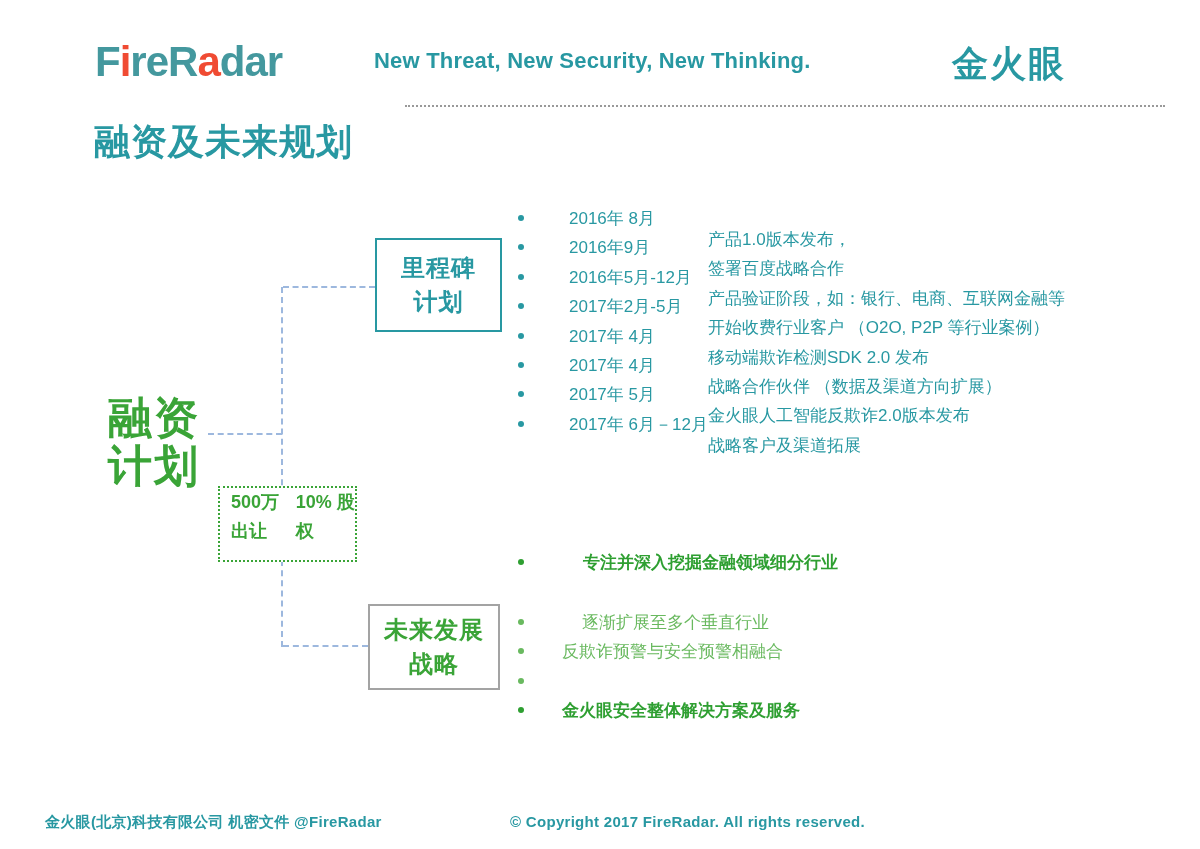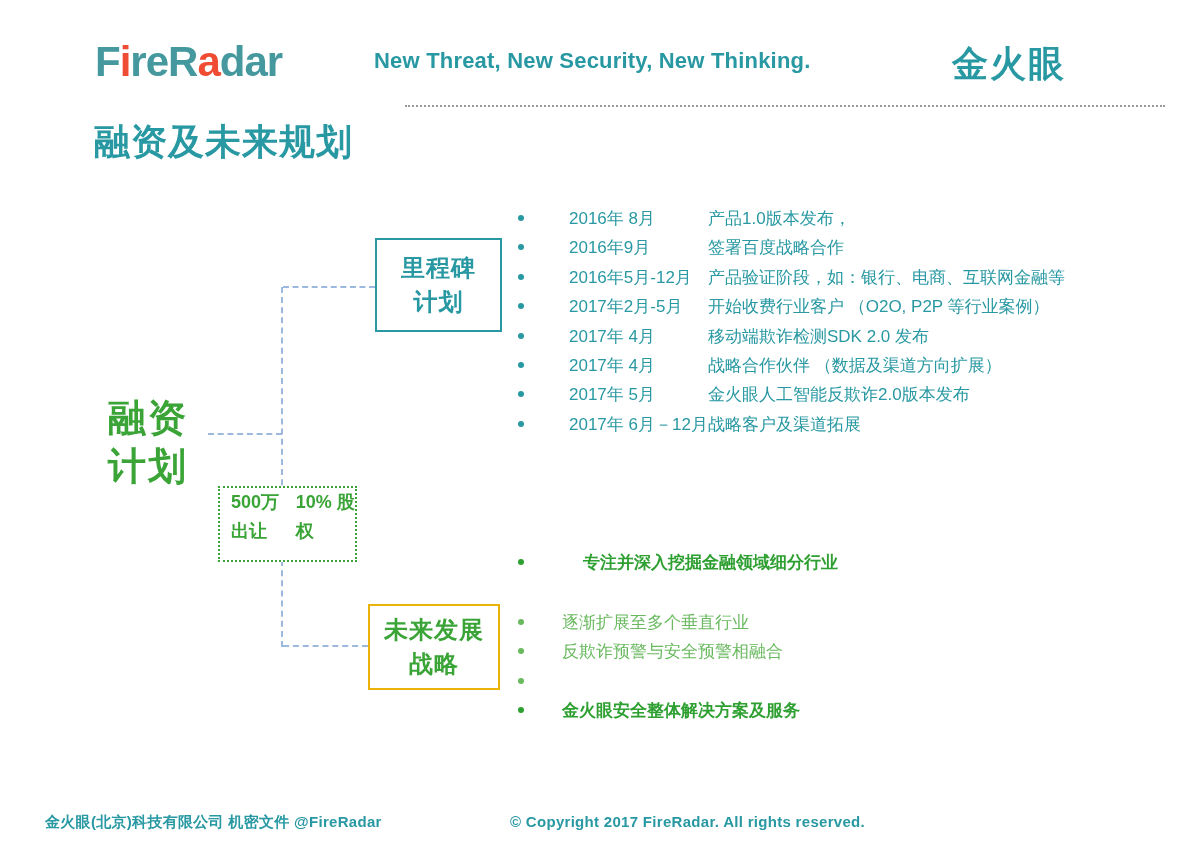--- a/index.html
+++ b/index.html
@@ -12,37 +12,37 @@
   
   .logo{left:95px;top:38px;font-size:42px;font-weight:bold;letter-spacing:-1px;}
   .tagline{left:374px;top:48px;font-size:22px;font-weight:bold;color:#2898A2;letter-spacing:.2px;}
   .brand-cn{left:952px;top:40px;font-size:36px;font-weight:bold;color:#2898A2;letter-spacing:2px;}
   .dotted-rule{left:405px;top:105px;width:760px;height:0;border-top:2px dotted #999999;}
 
   
   .page-title{left:94px;top:118px;font-size:36px;font-weight:600;color:#2898A2;letter-spacing:1px;text-align:right;}
 
   
-  .root-label{left:108px;top:394px;font-size:38px;font-weight:600;color:#3AA437;line-height:48px;letter-spacing:2px;}
+  .root-label{left:108px;top:394px;font-size:44px;font-weight:600;color:#3AA437;line-height:48px;letter-spacing:2px;}
   .line-v{left:281px;top:287px;width:0;height:360px;border-left:2px dashed #9DB8DE;}
   .line-h-root{left:208px;top:433px;width:74px;height:0;border-top:2px dashed #9DB8DE;}
   .line-h-milestone{left:283px;top:286px;width:92px;height:0;border-top:2px dashed #9DB8DE;}
   .line-h-future{left:283px;top:645px;width:85px;height:0;border-top:2px dashed #9DB8DE;}
 
   .node{display:flex;flex-direction:column;align-items:center;justify-content:center;text-align:center;}
   .milestone-box{left:375px;top:238px;width:123px;height:90px;border:2px solid #2898A2;color:#2898A2;font-size:24px;line-height:34px;font-weight:700;letter-spacing:1px;}
-  .future-box{left:368px;top:604px;width:128px;height:82px;border:2px solid #eab308;color:#3AA437;font-size:24px;line-height:34px;font-weight:600;letter-spacing:1px;}
+  .future-box{left:368px;top:604px;width:128px;height:82px;border:2px solid #a3a3a3;color:#3AA437;font-size:24px;line-height:34px;font-weight:600;letter-spacing:1px;}
   .equity-box{left:218px;top:486px;width:124px;height:72px;border:2px dotted #3AA437;background:#ffffff;z-index:2;
     color:#3AA437;font-size:18px;line-height:29px;display:flex;flex-direction:row;justify-content:center;padding-left:11px;font-weight:600;}
 
   
   .m-row{position:absolute;left:518px;display:flex;align-items:flex-start;font-size:17px;color:#2898A2;white-space:nowrap;}
   .m-row .bullet{width:6px;height:6px;border-radius:50%;background:#2898A2;margin-top:8px;flex:none;}
   .m-date{margin-left:45px;width:139px;flex:none;}
-  .m-desc{flex:none;}
+  .m-desc{flex:none;margin-top:21px;}
 
   .s-row{position:absolute;left:518px;display:flex;align-items:flex-start;font-size:17px;color:#69B95F;white-space:nowrap;}
   .s-row .bullet{width:6px;height:6px;border-radius:50%;background:#69B95F;margin-top:8px;flex:none;}
   .s-text{margin-left:38px;}
   .s-row.emph{color:#2E9F31;font-weight:bold;}
   .s-row.emph .bullet{background:#2E9F31;}
 
   
   .footer-left{left:45px;top:813px;font-size:15px;font-weight:600;color:#2898A2;letter-spacing:.3px;}
   .footer-right{left:510px;top:813px;font-size:15px;font-weight:600;color:#2898A2;letter-spacing:.3px;}
@@ -122,21 +122,21 @@
     <span class="bullet"></span>
     <span class="m-date">2017年 6月－12月</span>
     <span class="m-desc">战略客户及渠道拓展</span>
   </div>
   </div>
 <div>
     <div class="s-row emph" style="top: 551px; gap: 21px;">
     <span class="bullet"></span>
     <span class="s-text">专注并深入挖掘金融领域细分行业</span>
   </div>
-    <div class="s-row" style="top: 610.5px;">
+    <div class="s-row" style="top: 610.5px; gap: 20px;">
     <span class="bullet"></span>
     <span class="s-text">逐渐扩展至多个垂直行业</span>
   </div>
     <div class="s-row" style="top: 640px;">
     <span class="bullet"></span>
     <span class="s-text">反欺诈预警与安全预警相融合</span>
   </div>
     <div class="s-row" style="top: 669.5px;">
     <span class="bullet"></span>
   </div>

